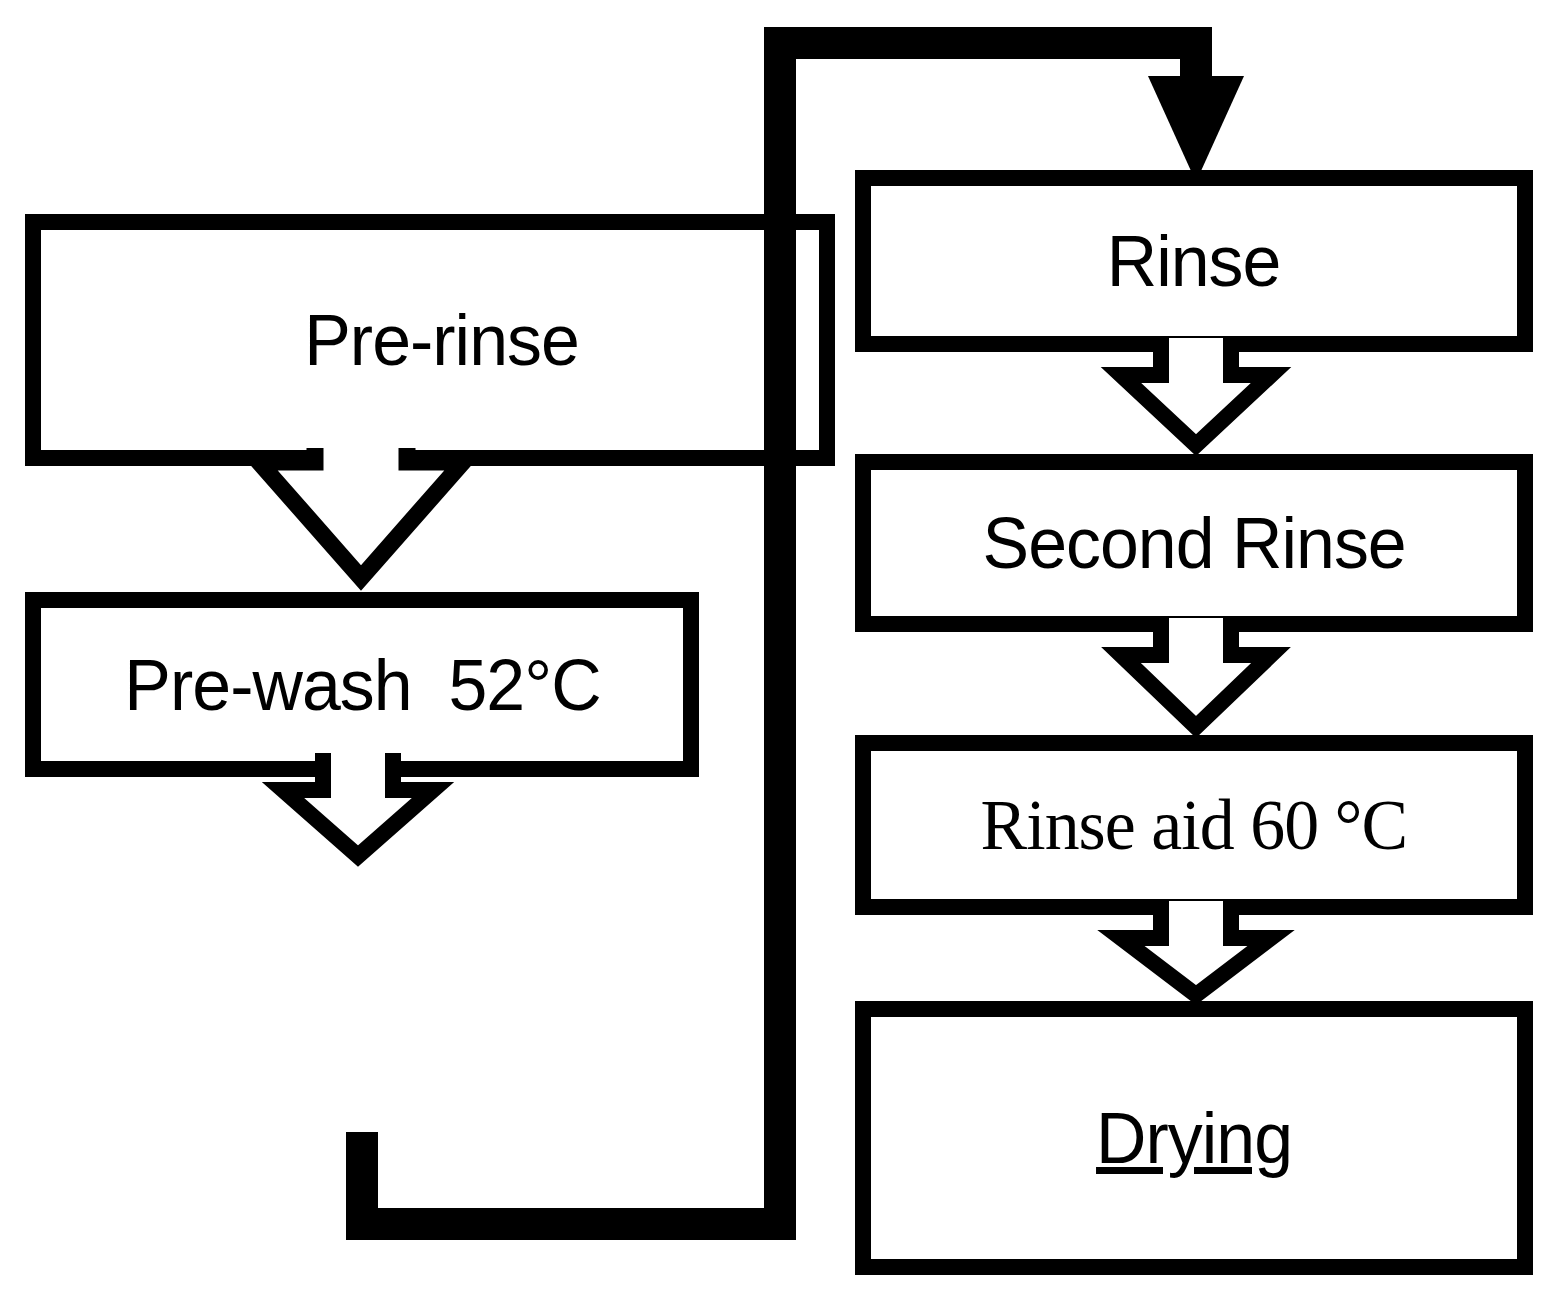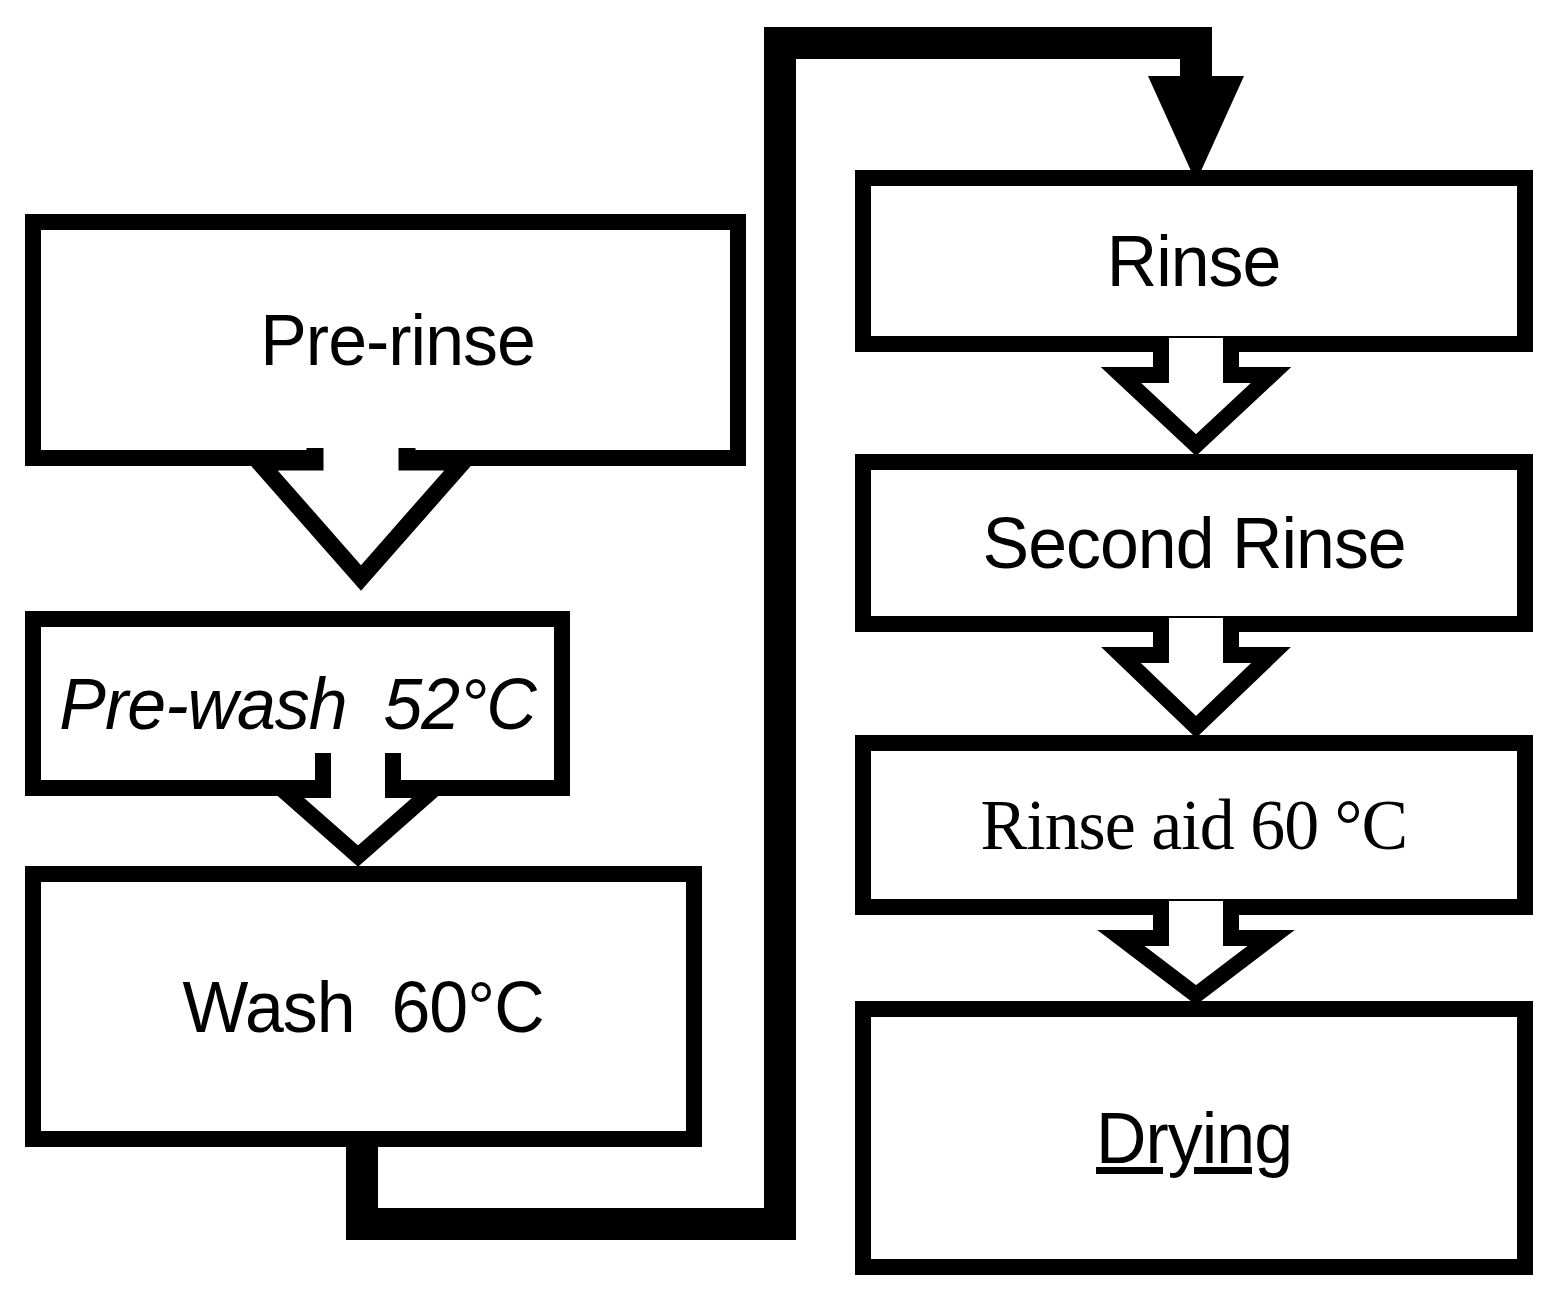--- a/index.html
+++ b/index.html
@@ -28,22 +28,22 @@
   .process-box .label {
     color: #000000;
     font-size: 72px;
     font-weight: 400;
     line-height: 1;
     white-space: pre;
     transform: scaleX(0.97);
     letter-spacing: -1px;
   }
   
-  .b-pre-rinse   { left: 25px;  top: 214px;  width: 721px; height: 252px; padding-left: 24px; }
-  .b-pre-wash    { left: 25px;  top: 611px;  width: 545px; height: 185px; font-style: italic; }
+  .b-pre-rinse   { left: 25px;  top: 214px;  width: 810px; height: 252px; padding-left: 24px; }
+  .b-pre-wash    { left: 25px;  top: 592px;  width: 674px; height: 185px; }
   .b-wash        { left: 25px;  top: 866px;  width: 677px; height: 281px; }
   
   .b-rinse       { left: 855px; top: 170px;  width: 678px; height: 182px; }
   .b-second-rinse{ left: 855px; top: 454px;  width: 678px; height: 178px; }
   .b-rinse-aid   { left: 855px; top: 735px;  width: 678px; height: 180px; font-family: Liberation Serif, serif; }
   .b-drying      { left: 855px; top: 1001px; width: 678px; height: 274px; text-decoration: underline; }
 
   .overlay-svg {
     position: absolute;
     left: 0;
@@ -80,23 +80,20 @@
 <body>
 
 <div class="canvas">
 
   <div class="process-box b-pre-rinse">
     <span class="label">Pre-rinse</span>
   </div>
   <div class="process-box b-pre-wash">
     <span class="label">Pre-wash  52°C</span>
   </div>
-  <div class="process-box b-wash">
-    <span class="label">Wash  60°C</span>
-  </div>
 
   <div class="process-box b-rinse">
     <span class="label">Rinse</span>
   </div>
   <div class="process-box b-second-rinse">
     <span class="label">Second Rinse</span>
   </div>
   <div class="process-box b-rinse-aid">
     <span class="label">Rinse aid 60 °C</span>
   </div>

